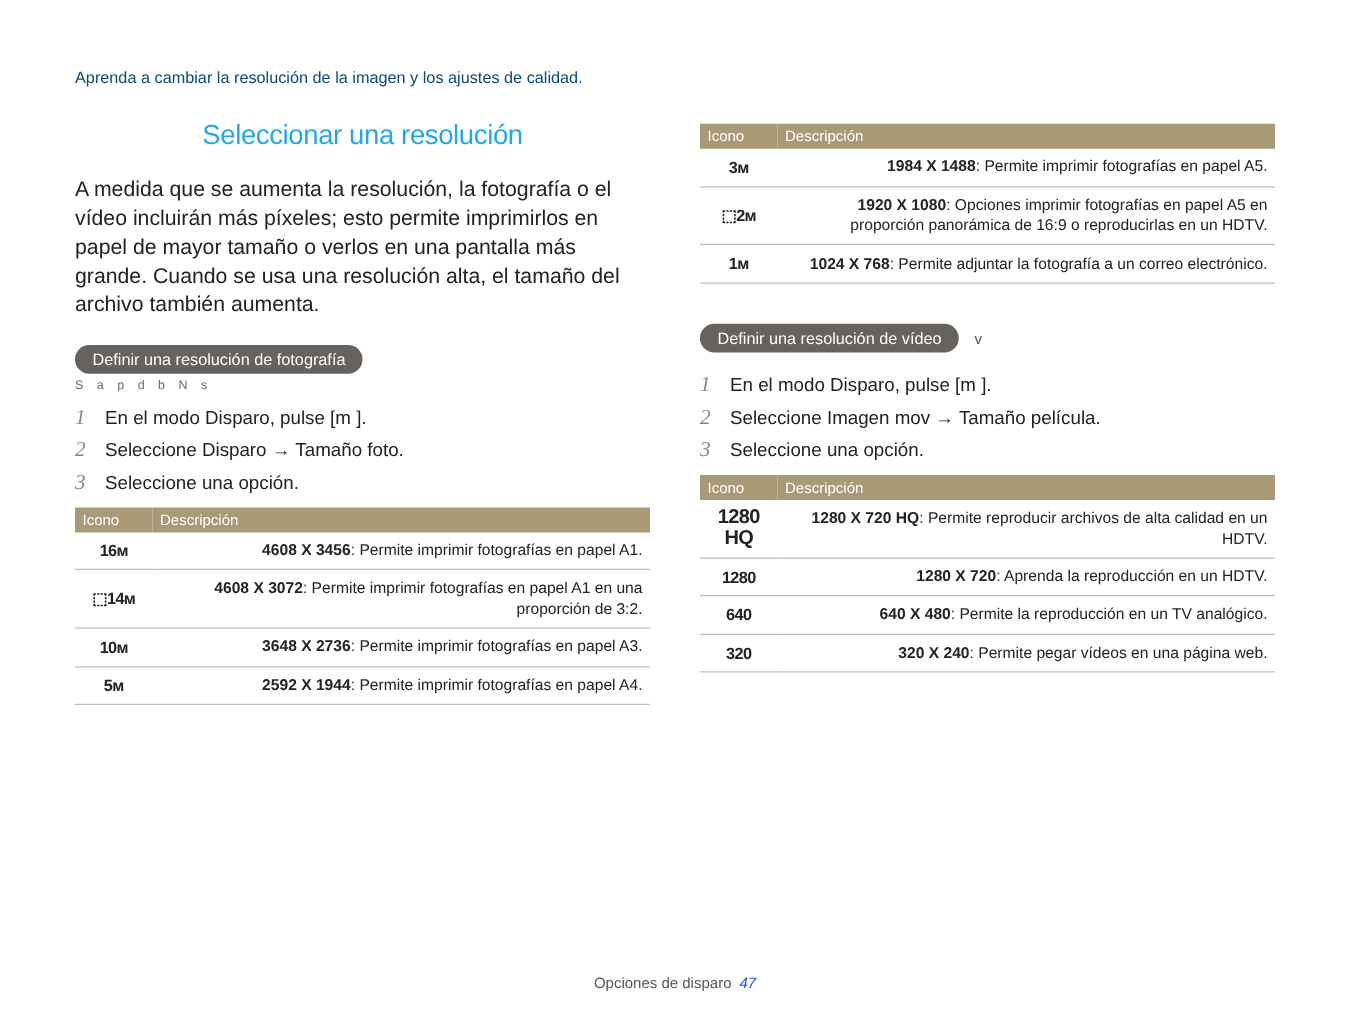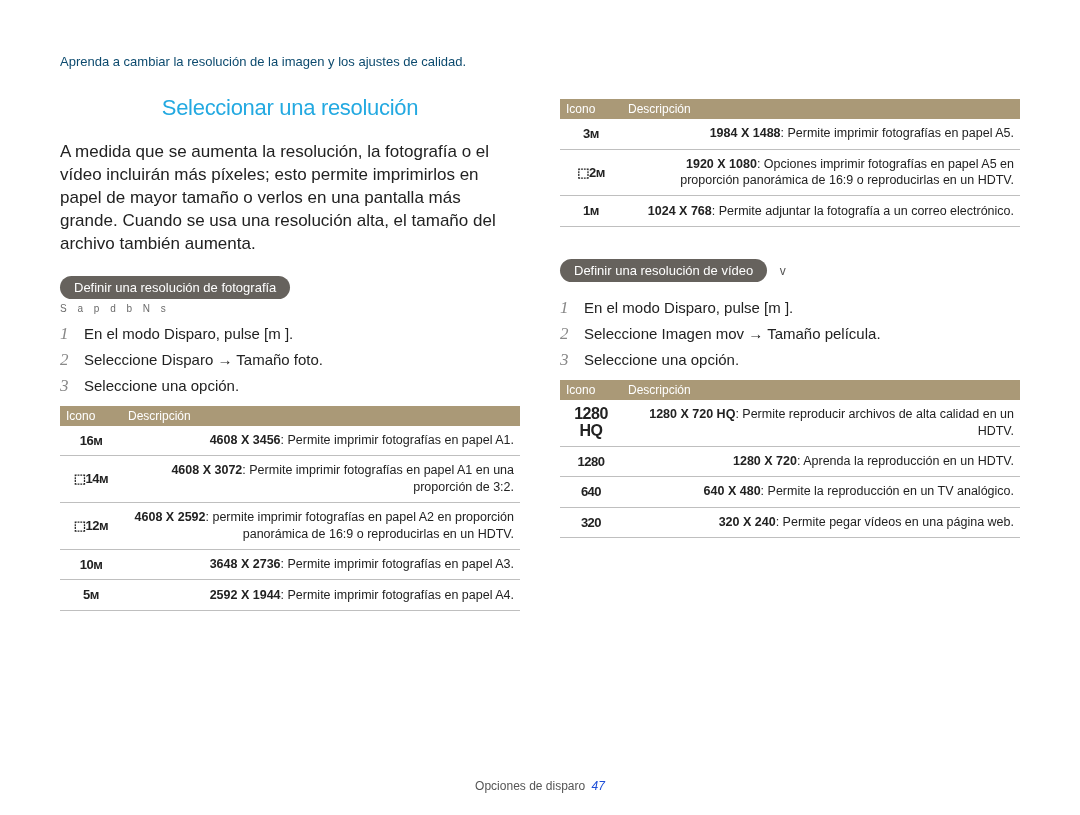--- a/index.html
+++ b/index.html
@@ -171,24 +171,20 @@
         </tr>
         <tr>
           <td class="icon">16ᴍ</td>
           <td class="desc"><b>4608 X 3456</b><span>: Permite imprimir fotografías en papel A1.</span></td>
         </tr>
         <tr>
           <td class="icon">⬚14ᴍ</td>
           <td class="desc"><b>4608 X 3072</b><span>: Permite imprimir fotografías en papel A1 en una proporción de 3:2.</span></td>
         </tr>
         <tr>
-          <td class="icon">⬚12ᴍ</td>
-          <td class="desc"><b>4608 X 2592</b><span>: permite imprimir fotografías en papel A2 en proporción panorámica de 16:9 o reproducirlas en un HDTV.</span></td>
-        </tr>
-        <tr>
           <td class="icon">10ᴍ</td>
           <td class="desc"><b>3648 X 2736</b><span>: Permite imprimir fotografías en papel A3.</span></td>
         </tr>
         <tr>
           <td class="icon">5ᴍ</td>
           <td class="desc"><b>2592 X 1944</b><span>: Permite imprimir fotografías en papel A4.</span></td>
         </tr>
       </tbody>
         </table>
     </div>

